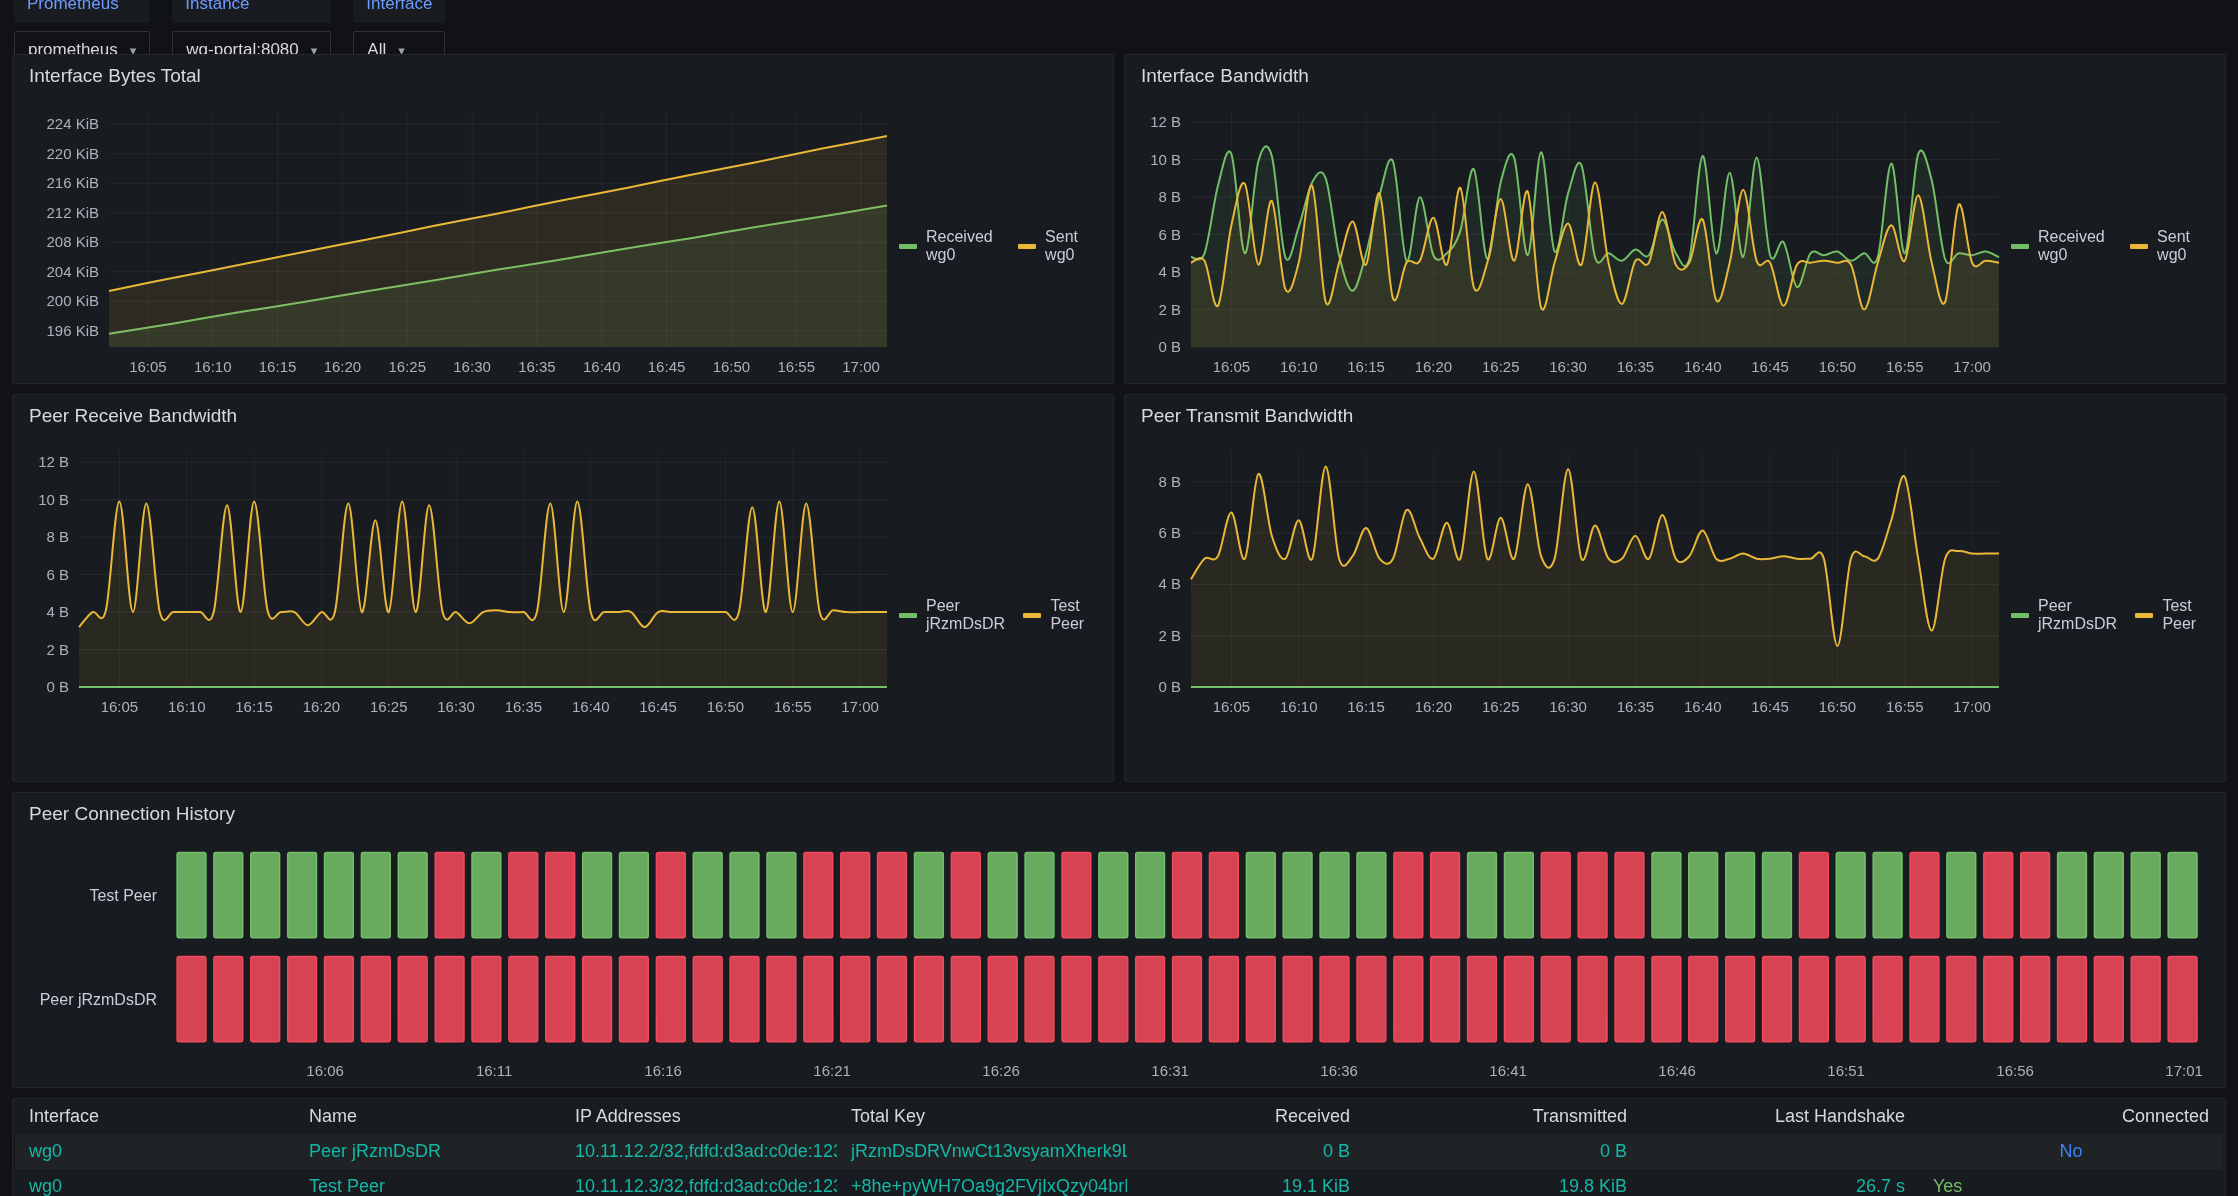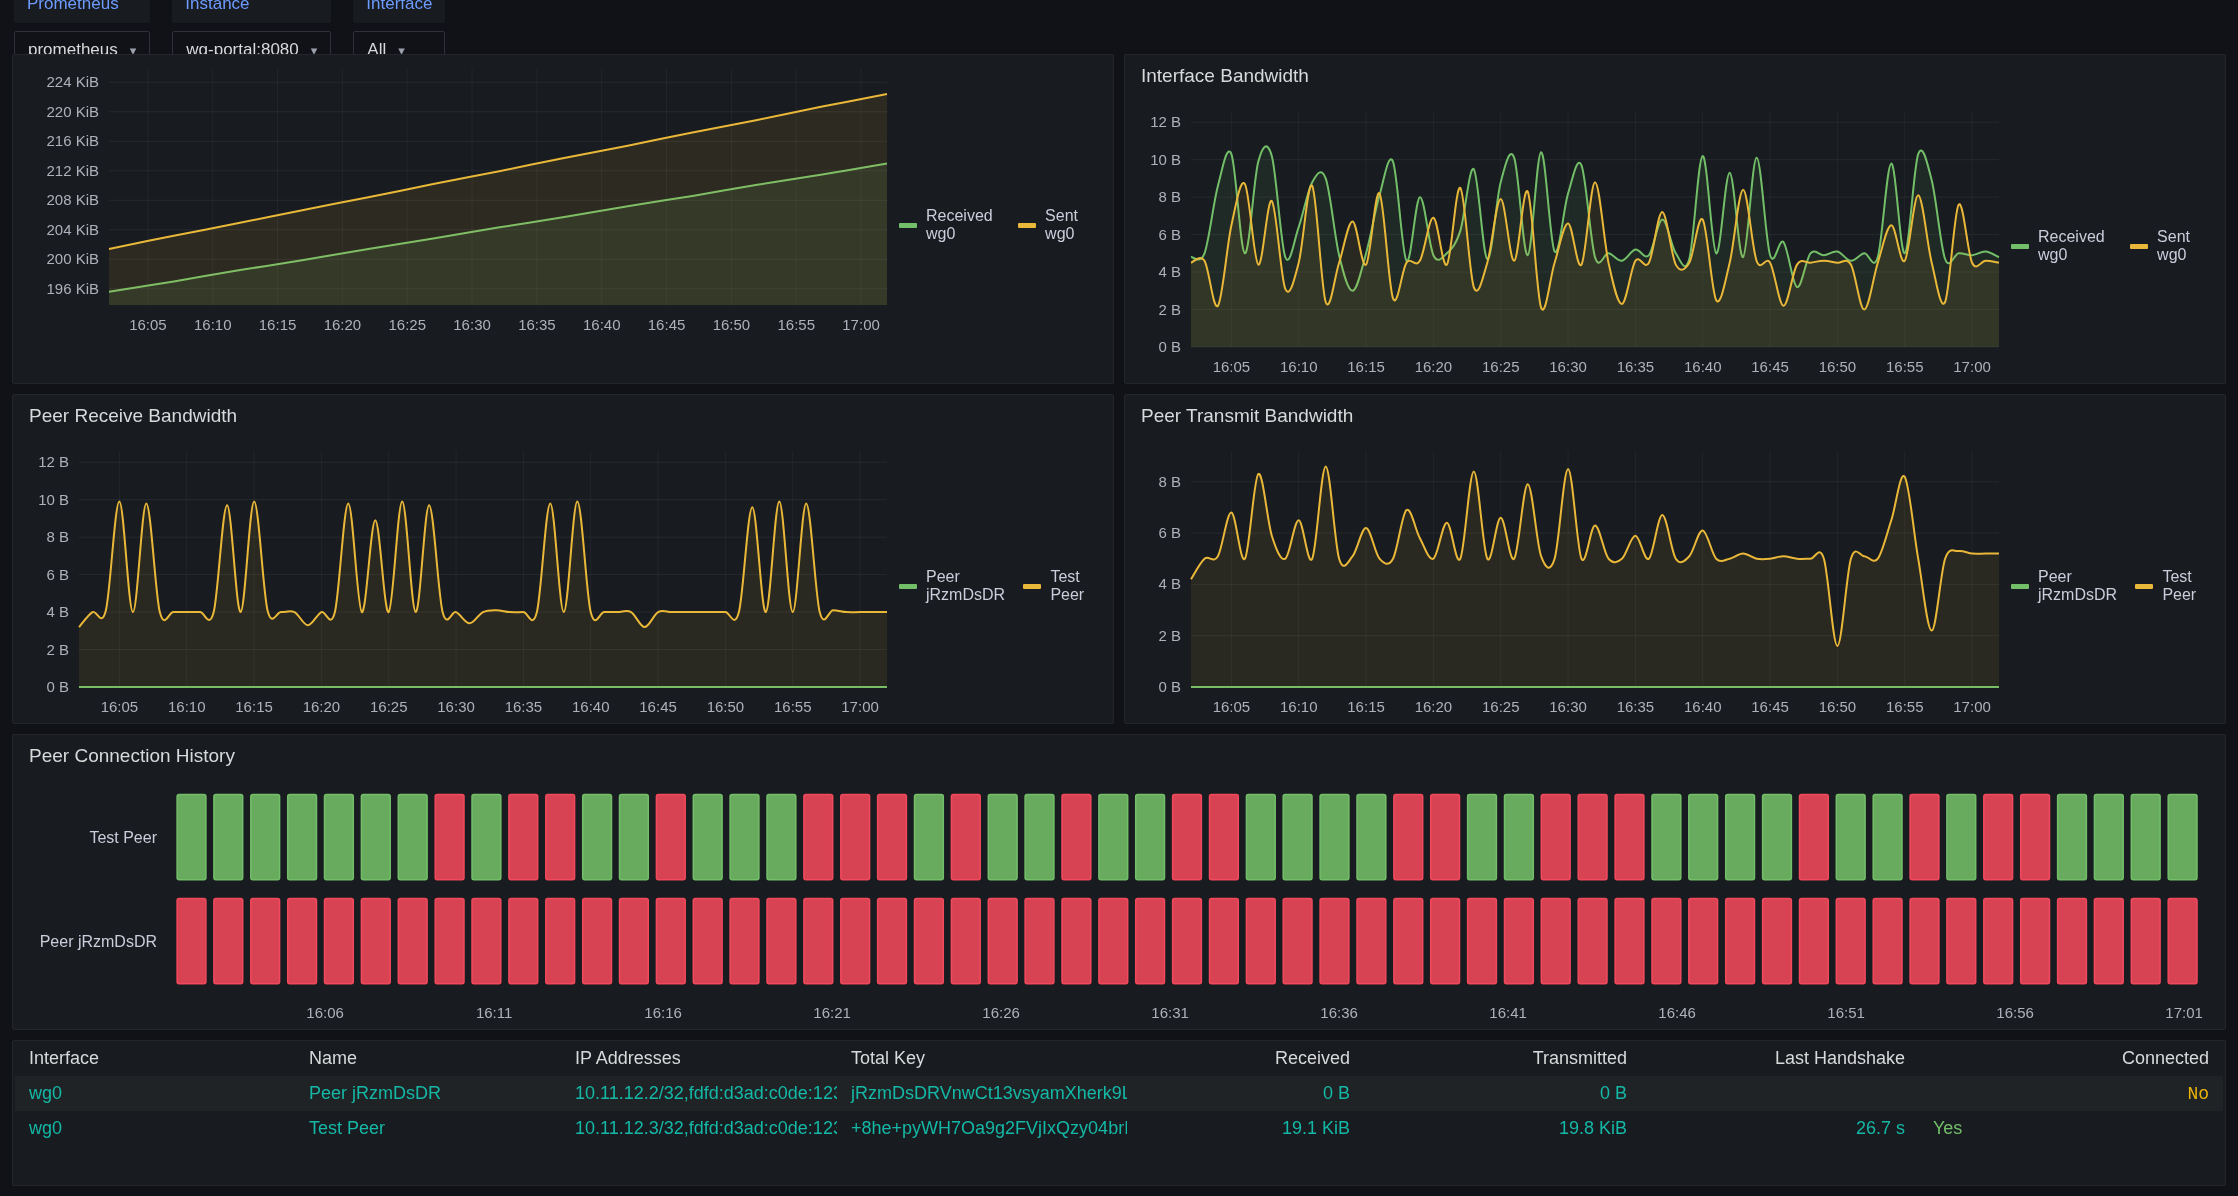--- a/index.html
+++ b/index.html
@@ -61,20 +61,21 @@
       <span>All</span>
       <span class="caret">▾</span>
     </div>
   </div>
 </div>
 
 <div class="grid">
 
   <div class="prow" style="height:330px">
     <div class="panel">
+      <div class="panel-title">Interface Bytes Total</div>
       <div class="panel-body">
         <div class="chart"><svg width="874" height="284">
               <line x1="126.9" x2="126.9" y1="14" y2="250" stroke="rgba(204,204,220,0.06)"></line>
               <text class="tick" x="126.9" y="275" text-anchor="middle">16:05</text>
               <line x1="191.73333333333335" x2="191.73333333333335" y1="14" y2="250" stroke="rgba(204,204,220,0.06)"></line>
               <text class="tick" x="191.73333333333335" y="275" text-anchor="middle">16:10</text>
               <line x1="256.56666666666666" x2="256.56666666666666" y1="14" y2="250" stroke="rgba(204,204,220,0.06)"></line>
               <text class="tick" x="256.56666666666666" y="275" text-anchor="middle">16:15</text>
               <line x1="321.4" x2="321.4" y1="14" y2="250" stroke="rgba(204,204,220,0.06)"></line>
               <text class="tick" x="321.4" y="275" text-anchor="middle">16:20</text>
@@ -181,21 +182,21 @@
             </div>
             <div class="legend-item">
               <span class="swatch" style="background:#eab839"></span>
               <span>Sent wg0</span>
             </div>
           </div>
       </div>
     </div>
   </div>
 
-  <div class="prow" style="height:330px">
+  <div class="prow" style="height:388px">
     <div class="panel">
       <div class="panel-title">Peer Receive Bandwidth</div>
       <div class="panel-body">
         <div class="chart"><svg width="874" height="284">
               <line x1="98.4" x2="98.4" y1="14" y2="250" stroke="rgba(204,204,220,0.06)"></line>
               <text class="tick" x="98.4" y="275" text-anchor="middle">16:05</text>
               <line x1="165.73333333333335" x2="165.73333333333335" y1="14" y2="250" stroke="rgba(204,204,220,0.06)"></line>
               <text class="tick" x="165.73333333333335" y="275" text-anchor="middle">16:10</text>
               <line x1="233.06666666666666" x2="233.06666666666666" y1="14" y2="250" stroke="rgba(204,204,220,0.06)"></line>
               <text class="tick" x="233.06666666666666" y="275" text-anchor="middle">16:15</text>
@@ -465,21 +466,21 @@
             </thead>
             <tbody>
               <tr>
                 <td style="text-align:left;">wg0</td>
                 <td style="text-align:left;">Peer jRzmDsDR</td>
                 <td style="text-align:left;">10.11.12.2/32,fdfd:d3ad:c0de:1234::1/128</td>
                 <td style="text-align:left;">jRzmDsDRVnwCt13vsyamXherk9L9RhR</td>
                 <td style="text-align:right;">0 B</td>
                 <td style="text-align:right;">0 B</td>
                 <td style="text-align:right;"></td>
-                <td style="text-align:right;color:#eab308;font-family:Liberation Mono, monospace;">No</td>
+                <td style="text-align:center;color:#3b82f6;">No</td>
               </tr>
               <tr>
                 <td style="text-align:left;">wg0</td>
                 <td style="text-align:left;">Test Peer</td>
                 <td style="text-align:left;">10.11.12.3/32,fdfd:d3ad:c0de:1234::2/128</td>
                 <td style="text-align:left;">+8he+pyWH7Oa9g2FVjIxQzy04brLX+D</td>
                 <td style="text-align:right;">19.1 KiB</td>
                 <td style="text-align:right;">19.8 KiB</td>
                 <td style="text-align:right;">26.7 s</td>
                 <td style="text-align:left;color:#73bf69;">Yes</td>

